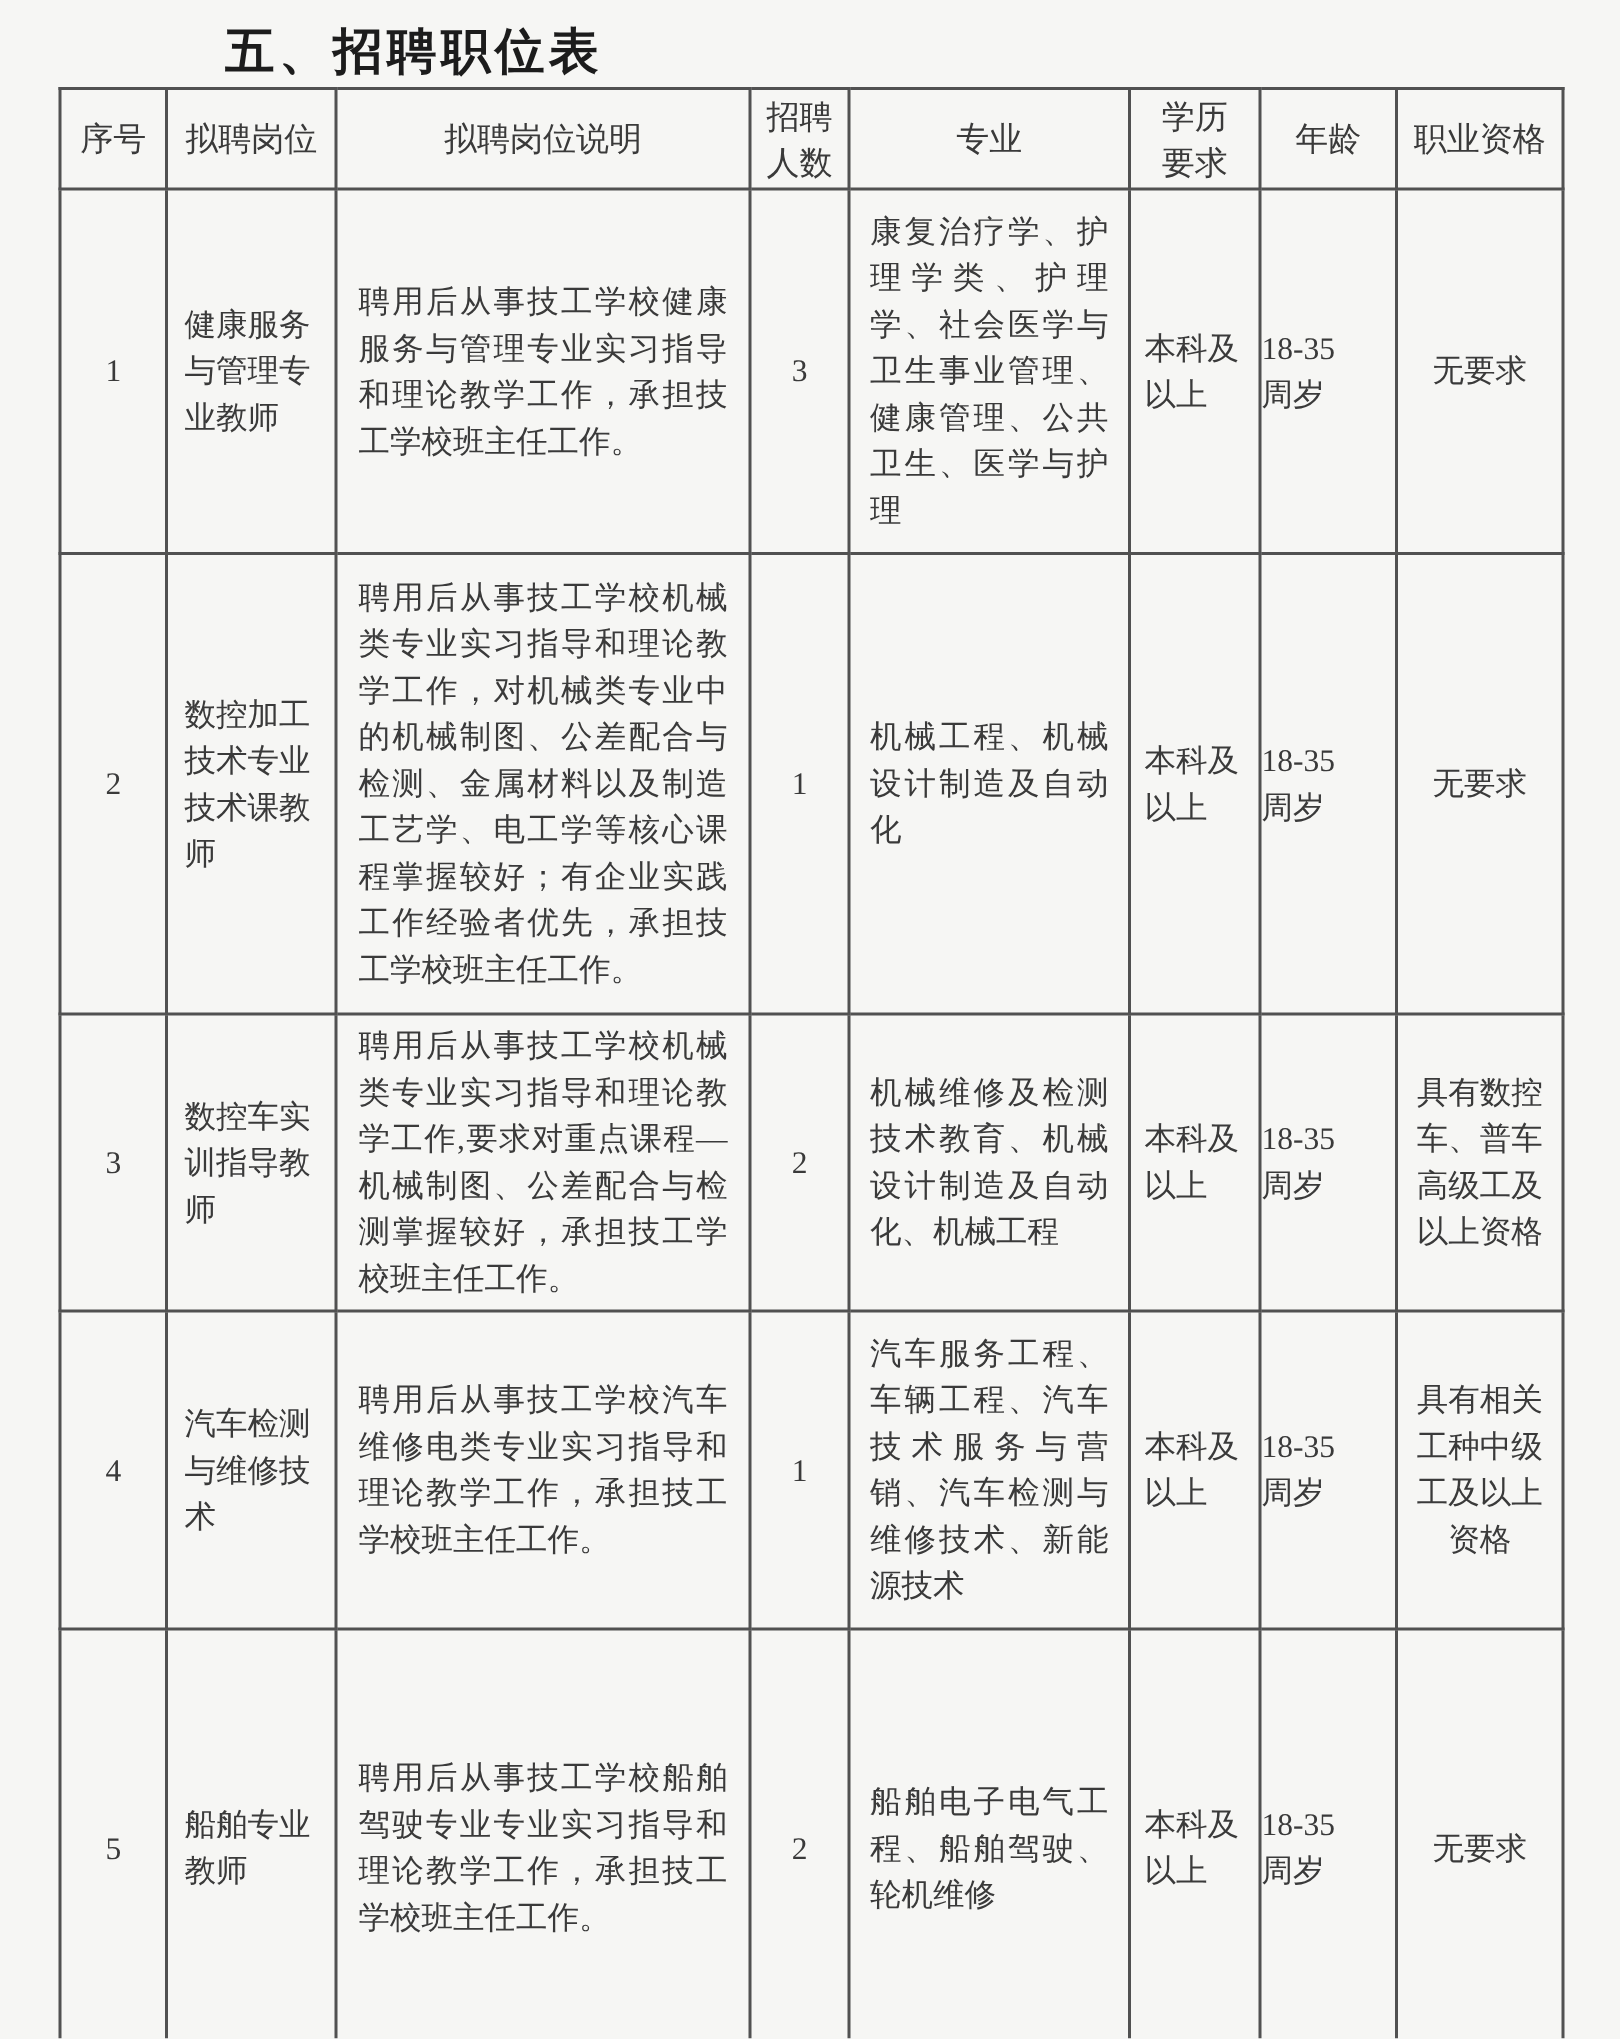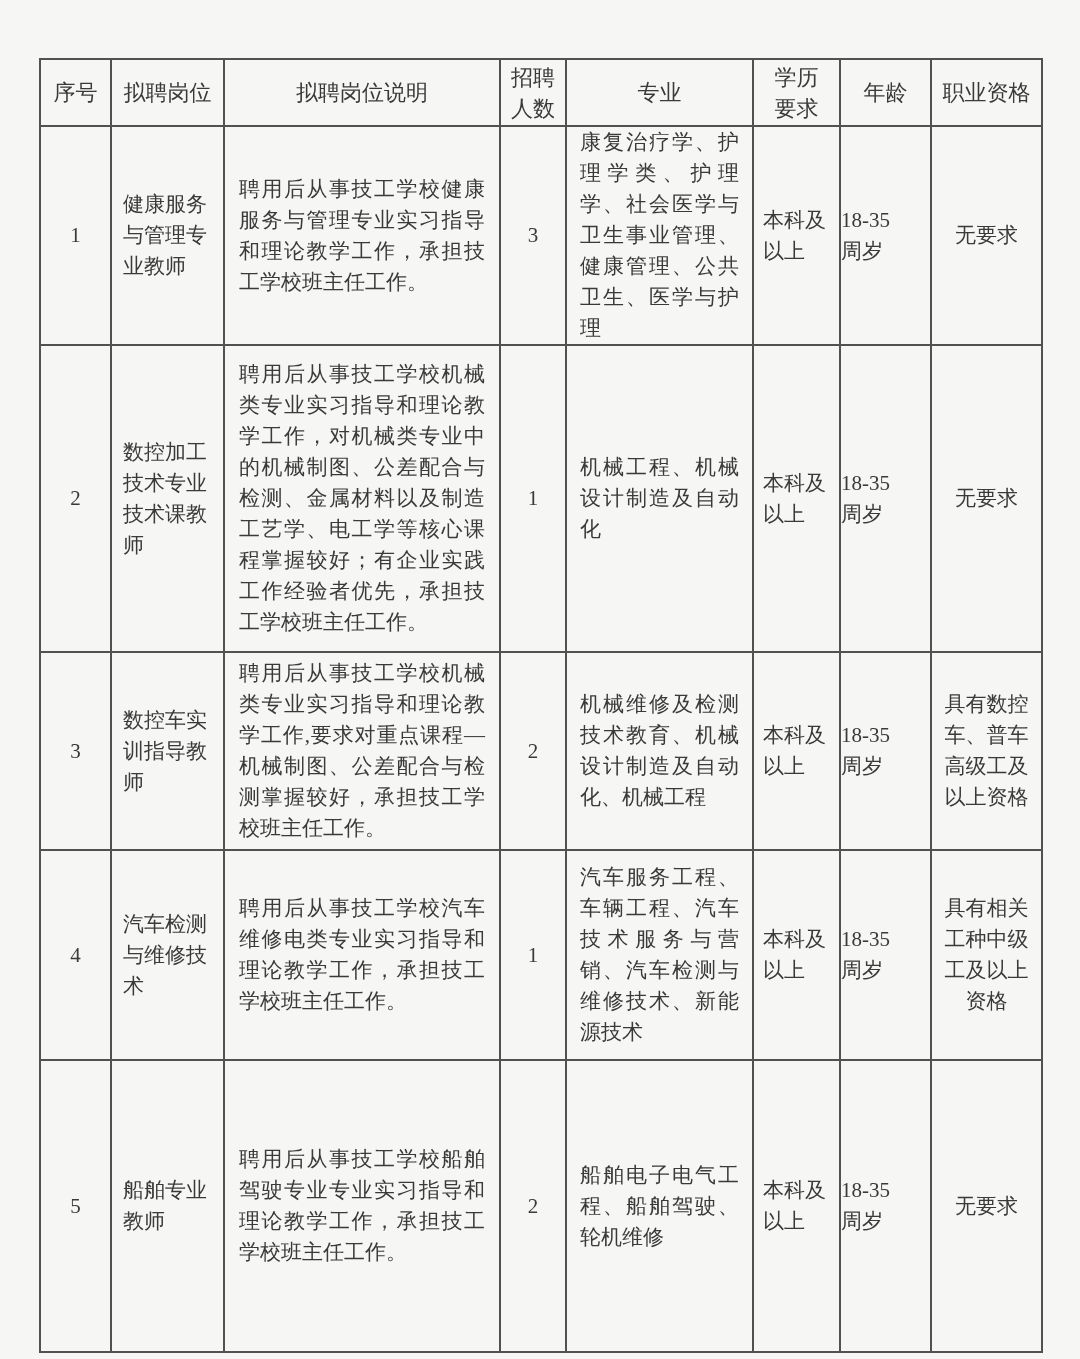--- a/index.html
+++ b/index.html
@@ -54,29 +54,30 @@
   tr.rh { height: 67px; }
   tr.r1 { height: 190px; }
   tr.r2 { height: 307px; }
   tr.r3 { height: 198px; }
   tr.r4 { height: 210px; }
   tr.r5 { height: 292px; }
   td.c-no    { text-align: center; }
   td.c-pos   { text-align: left; padding: 16px 11px; }
   td.c-desc  { text-align: justify; padding: 0 14px; }
   td.c-count { text-align: center; }
-  td.c-major { text-align: justify; padding: 0 13px; }
+  td.c-major { text-align: justify; padding: 12px 13px; }
   td.c-edu   { text-align: left; padding: 0 4px 0 9px; border-radius: 11px; }
   td.c-age   { text-align: left; white-space: pre-line; }
   td.c-qual  { text-align: center; padding: 15px 10px; }
 </style>
 </head>
 <body>
 
 <div class="page">
+  <h1 class="title">五、招聘职位表</h1>
 
   <table class="jobs">
     <colgroup>
       <col style="width:71px">
       <col style="width:113px">
       <col style="width:276px">
       <col style="width:66px">
       <col style="width:187px">
       <col style="width:87px">
       <col style="width:91px">

